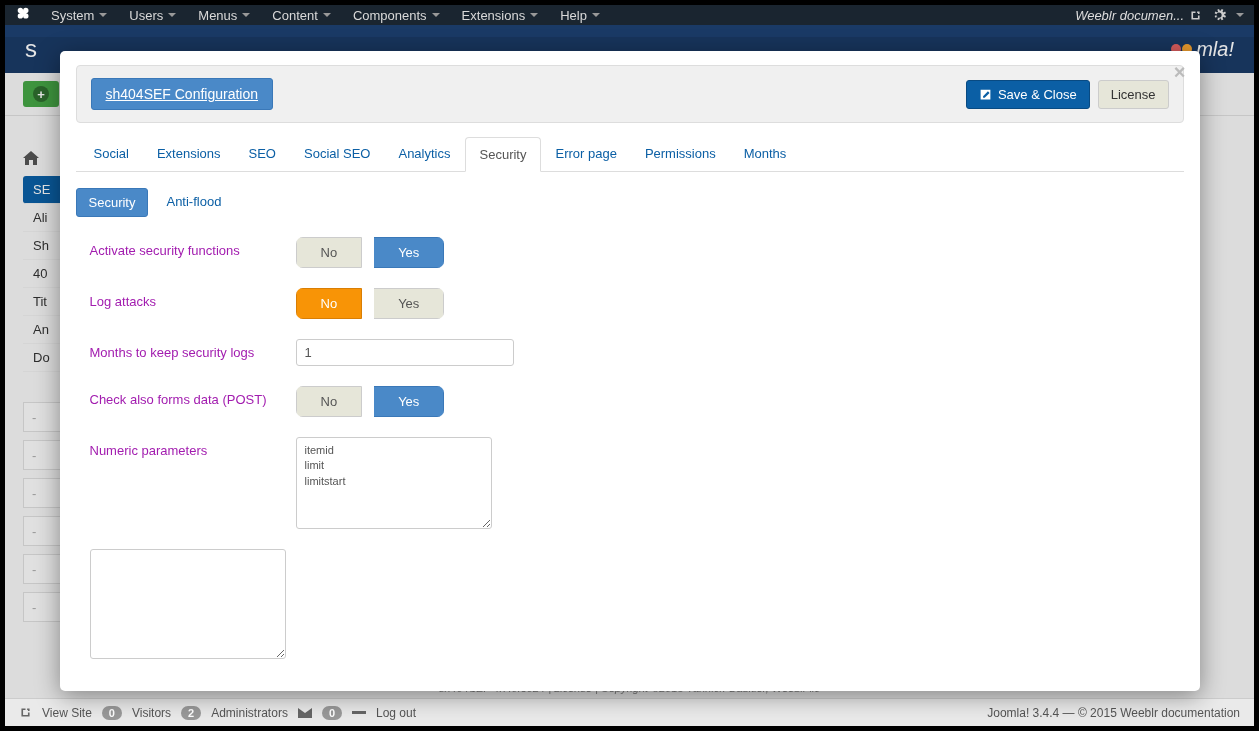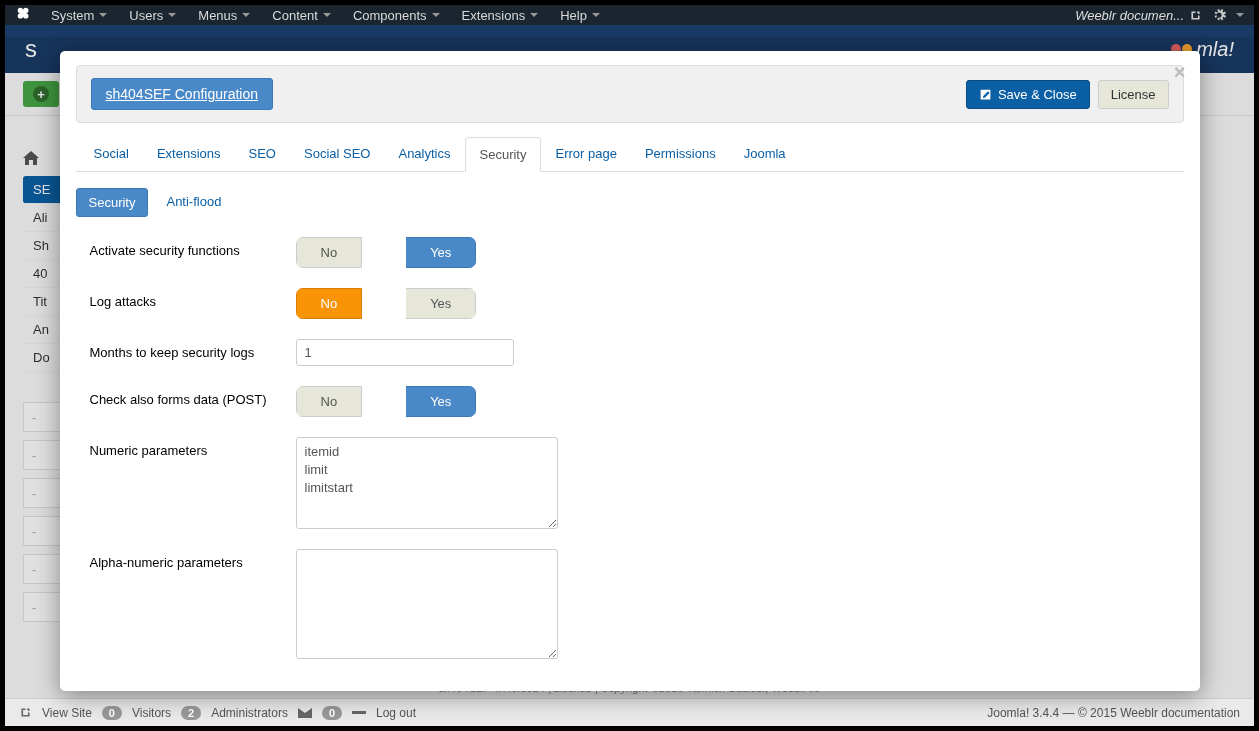--- a/index.html
+++ b/index.html
@@ -40,29 +40,29 @@
 .btn { padding: 6px 12px; border-radius: 3px; font-size: 13px; cursor: pointer; border: 1px solid #ccc; background: #f5f5f5; display: inline-flex; align-items: center; gap: 6px; }
 .btn.primary { background: #0b5fa5; color: #fff; border-color: #084a82; }
 .btn.default { background: #e6e6d9; color: #333; }
 .tabs { display: flex; border-bottom: 1px solid #ddd; margin-bottom: 16px; padding-left: 4px; }
 .tabs .tab { padding: 9px 14px; color: #0b5fa5; cursor: pointer; font-size: 13px; }
 .tabs .tab.active { color: #555; border: 1px solid #ddd; border-bottom: 1px solid #fff; border-radius: 4px 4px 0 0; margin-bottom: -1px; background: #fff; }
 .subtabs { display: flex; gap: 6px; margin-bottom: 20px; }
 .subtabs .pillbtn { padding: 6px 12px; border-radius: 3px; color: #0b5fa5; cursor: pointer; font-size: 13px; }
 .subtabs .pillbtn.active { background: #4a89c8; color: #fff; border: 1px solid #3a78b8; }
 .form-row { display: flex; align-items: flex-start; margin-bottom: 20px; padding-left: 14px; }
-.form-row .lbl { width: 206px; color: #000000; font-size: 13px; padding-top: 6px; }
-.btn-group { display: inline-flex; border-radius: 7px; overflow: hidden; gap: 44px; }
+.form-row .lbl { width: 206px; color: #a21caf; font-size: 13px; padding-top: 6px; }
+.btn-group { display: inline-flex; border-radius: 7px; overflow: hidden; }
 .btn-group .seg { padding: 7px 24px; font-size: 13px; cursor: pointer; border: 1px solid #ccc; background: #e6e6d9; color: #555; }
 .btn-group .seg:first-child { border-radius: 3px 0 0 3px; }
-.btn-group .seg:last-child { border-radius: 0 3px 3px 0; border-left: none; }
+.btn-group .seg:last-child { border-radius: 0 3px 3px 0; border-left: none; margin-left: 12px; }
 .btn-group .seg.sel-blue { background: #4a89c8; color: #fff; border-color: #3a78b8; }
 .btn-group .seg.sel-orange { background: #f89406; color: #fff; border-color: #d97e04; }
 .text-input { width: 218px; padding: 5px 8px; border: 1px solid #ccc; border-radius: 3px; font-size: 13px; color: #555; font-family: inherit; }
-.textarea { width: 262px; height: 92px; padding: 5px 8px; border: 1px solid #ccc; border-radius: 3px; font-size: 13px; color: #555; resize: both; font-family: inherit; line-height: 1.4; }
+.textarea { width: 196px; height: 92px; padding: 5px 8px; border: 1px solid #ccc; border-radius: 3px; font-size: 11px; color: #555; resize: both; font-family: inherit; line-height: 1.4; }
 .gear-icon { width: 14px; height: 14px; }
 .sqlink { width: 13px; height: 13px; }
 .pencil { width: 13px; height: 13px; }
 .envelope { width: 14px; height: 10px; background: #666; position: relative; display: inline-block; }
 .envelope::after { content: ""; position: absolute; top: 0; left: 0; border-left: 7px solid transparent; border-right: 7px solid transparent; border-top: 5px solid #eaeaea; }
 .dash { width: 14px; height: 3px; background: #666; display: inline-block; }
 ::-webkit-scrollbar { width: 14px; }
 ::-webkit-scrollbar-track { background: #f0f0f0; }
 ::-webkit-scrollbar-thumb { background: #c0c0c0; border-radius: 2px; }
 </style>
@@ -199,21 +199,21 @@
 
         <div class="tabs">
           <div class="tab">Social</div>
           <div class="tab">Extensions</div>
           <div class="tab">SEO</div>
           <div class="tab">Social SEO</div>
           <div class="tab">Analytics</div>
           <div class="tab active">Security</div>
           <div class="tab">Error page</div>
           <div class="tab">Permissions</div>
-          <div class="tab">Joomla</div>
+          <div class="tab">Months</div>
         </div>
 
         <div class="subtabs">
           <div class="pillbtn active">Security</div>
           <div class="pillbtn">Anti-flood</div>
         </div>
 
         <div class="form-row">
           <div class="lbl">Activate security functions</div>
           <div class="btn-group">
@@ -244,21 +244,20 @@
         </div>
 
         <div class="form-row">
           <div class="lbl">Numeric parameters</div>
           <textarea class="textarea" style="">itemid
 limit
 limitstart</textarea>
         </div>
 
         <div class="form-row">
-          <div class="lbl">Alpha-numeric parameters</div>
           <textarea class="textarea" style="height: 110px;"></textarea>
         </div>
 
       </div>
     </div>
   </div>
 
 </div>
 
 </body></html>

